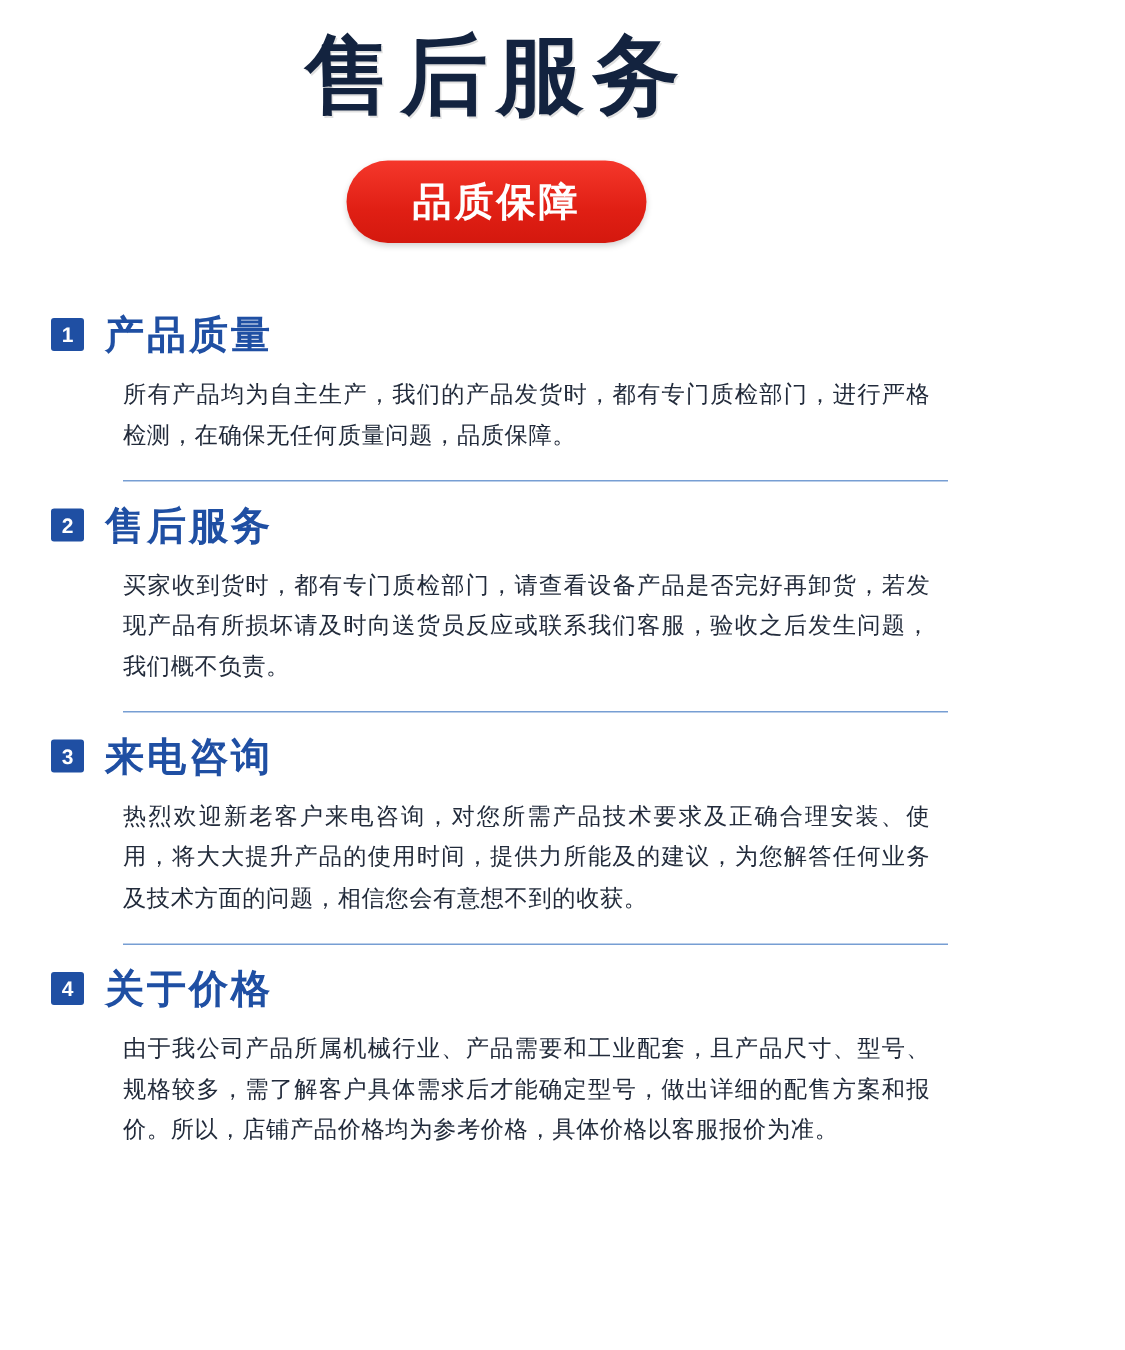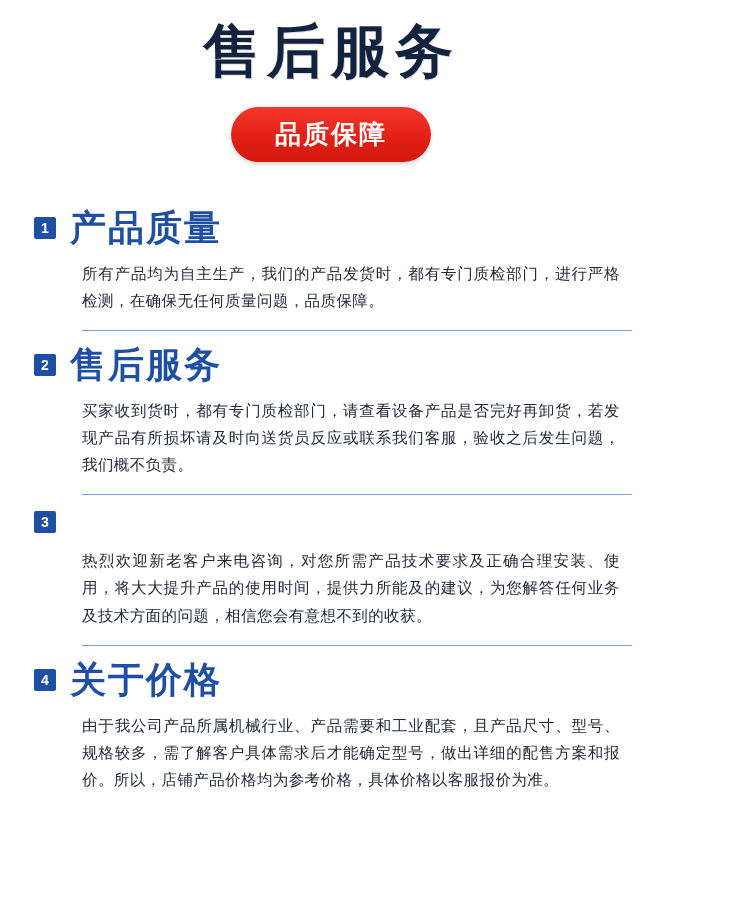--- a/index.html
+++ b/index.html
@@ -81,21 +81,21 @@
     background: #1f4fa3;
     color: #ffffff;
     font-size: 14px;
     font-weight: bold;
     display: flex;
     align-items: center;
     justify-content: center;
     border-radius: 2px;
   }
   .sec-title {
-    font-size: 36px;
+    font-size: 26px;
     font-weight: bold;
     color: #1f4fa3;
     letter-spacing: 2px;
     line-height: 1;
   }
   .sec-body {
     margin: 14px 0 0 48px;
     font-size: 15.5px;
     line-height: 1.75;
     color: #222b3b;
@@ -143,20 +143,21 @@
         <div class="num">2</div>
         <div class="sec-title">售后服务</div>
       </div>
       <div class="sec-body">买家收到货时，都有专门质检部门，请查看设备产品是否完好再卸货，若发现产品有所损坏请及时向送货员反应或联系我们客服，验收之后发生问题，我们概不负责。</div>
       <div class="divider"></div>
     </div>
 
     <div class="section">
       <div class="section-head">
         <div class="num">3</div>
+        <div class="sec-title">来电咨询</div>
       </div>
       <div class="sec-body">热烈欢迎新老客户来电咨询，对您所需产品技术要求及正确合理安装、使用，将大大提升产品的使用时间，提供力所能及的建议，为您解答任何业务及技术方面的问题，相信您会有意想不到的收获。</div>
       <div class="divider"></div>
     </div>
 
     <div class="section">
       <div class="section-head">
         <div class="num">4</div>
         <div class="sec-title">关于价格</div>
       </div>

